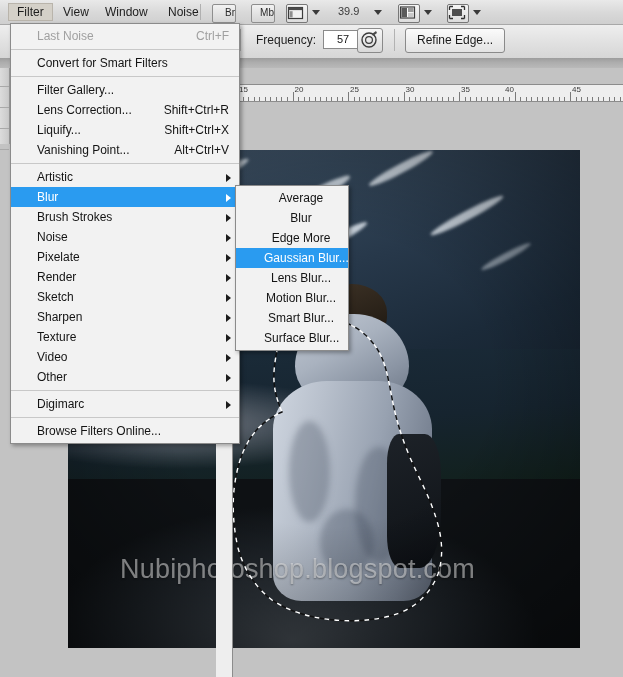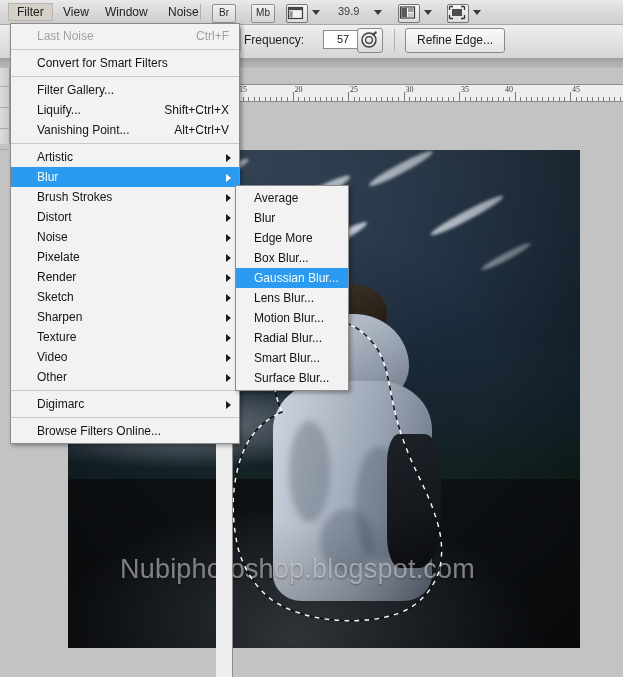--- a/index.html
+++ b/index.html
@@ -19,21 +19,21 @@
   .ruler-h{
     position:absolute;left:232px;top:84px;width:391px;height:16px;
     background:#eeeeee;border-top:1px solid #8c8c8c;border-bottom:1px solid #8c8c8c;
     overflow:hidden;
   }
   .ruler-h .tick{position:absolute;bottom:0;width:1px;background:#7a7a7a;}
   .ruler-h .tick.major{height:9px;}
   .ruler-h .tick.minor{height:4px;}
   .ruler-h .rl{
     position:absolute;top:0px;font-size:8px;color:#3a3a3a;
-    font-family:Liberation Serif, serif;line-height:9px;
+    font-family:Liberation Sans, sans-serif;line-height:9px;
   }
   .ruler-v{
     position:absolute;left:216px;top:84px;width:16px;height:593px;
     background:#eeeeee;border-right:1px solid #8c8c8c;
   }
   .ruler-corner{
     position:absolute;left:216px;top:84px;width:17px;height:17px;background:#e2e2e2;
     border-right:1px solid #8c8c8c;border-bottom:1px solid #8c8c8c;
   }
 
@@ -134,21 +134,21 @@
   .mb-item{
     position:absolute;top:3px;height:18px;line-height:18px;padding:0 9px;
     font-size:12px;color:#1d1d1d;cursor:default;
   }
   .mb-item.active{background:#d4d0c8;box-shadow:inset 0 0 0 1px #b9b4ab;}
   .mb-sep{position:absolute;top:4px;width:1px;height:16px;background:#b0b0b0;}
   .tbtn{
     position:absolute;top:4px;height:17px;min-width:22px;
     background:linear-gradient(180deg,#f2f2f2,#d5d5d5);
     border:1px solid #8e8e8e;border-radius:2px;
-    font-size:10px;color:#2a2a2a;text-align:center;line-height:16px;
+    font-size:10px;color:#2a2a2a;text-align:right;line-height:16px;
   }
   .ticon{
     position:absolute;top:4px;width:20px;height:17px;
     border:1px solid #777;border-radius:2px;
     background:linear-gradient(180deg,#f6f6f6,#dcdcdc);
   }
   .caret{
     position:absolute;top:10px;width:0;height:0;
     border-left:4px solid transparent;border-right:4px solid transparent;
     border-top:5px solid #3a3a3a;
@@ -202,21 +202,21 @@
   .mi.sel{background:#2a9bf0;color:#ffffff;}
   .mi .acc{position:absolute;right:10px;top:0;font-size:12px;}
   .mi.dim .acc{color:#a0a0a0;}
   .mi .arrow{
     position:absolute;right:8px;top:7px;width:0;height:0;
     border-top:4px solid transparent;border-bottom:4px solid transparent;
     border-left:5px solid #1c1c1c;
   }
   .mi.sel .arrow{border-left-color:#ffffff;}
   .msep{height:1px;margin:3px 0;background:#c8c8c8;}
-  #blur-menu .mi{padding-left:18px;}
+  #blur-menu .mi{padding-left:28px;text-align:center;}
 
   
   .toolbox{
     position:absolute;left:0;top:24px;width:9px;height:120px;
     background:linear-gradient(90deg,#dcdcdc,#c9c9c9);
     border-right:1px solid #9a9a9a;
   }
   .toolbox .tcell{height:20px;border-bottom:1px solid #a9a9a9;}
 </style>
 </head>
@@ -367,21 +367,21 @@
     <div class="tcell"></div>
     <div class="tcell"></div>
     <div class="tcell"></div>
     <div class="tcell"></div>
     <div class="tcell"></div>
     <div class="tcell"></div>
   </div>
 
   <div class="optbar">
     <div class="opt-sep" style="left:240px;"></div>
-    <div class="opt-label" style="left:244px;">Frequency:</div>
+    <div class="opt-label" style="left:256px;">Frequency:</div>
     <div class="opt-input" style="left:323px;">57</div>
     <div class="opt-sep" style="left:380px;"></div>
     <div class="opt-iconbtn" style="left:357px;">
       <svg width="22" height="21" viewBox="0 0 22 21">
         <circle cx="11" cy="11" r="7" fill="none" stroke="#3b3b3b" stroke-width="1.4"></circle>
         <circle cx="11" cy="11" r="3.4" fill="none" stroke="#3b3b3b" stroke-width="1.2"></circle>
         <path d="M14 5 L18 2 L19 4 L15 7 Z" fill="#4a4a4a"></path>
       </svg>
     </div>
     <div class="opt-sep" style="left:394px;"></div>
@@ -430,47 +430,45 @@
     </div>
     <div class="caret" style="left:473px;"></div>
   </div>
 
   <div class="menu" id="filter-menu">
       <div class="mi dim"><span>Last Noise</span><span class="acc">Ctrl+F</span></div>
       <div class="msep"></div>
       <div class="mi"><span>Convert for Smart Filters</span></div>
       <div class="msep"></div>
       <div class="mi"><span>Filter Gallery...</span></div>
+      <div class="mi"><span>Lens Correction...</span><span class="acc">Shift+Ctrl+R</span></div>
       <div class="mi"><span>Liquify...</span><span class="acc">Shift+Ctrl+X</span></div>
       <div class="mi"><span>Vanishing Point...</span><span class="acc">Alt+Ctrl+V</span></div>
       <div class="msep"></div>
       <div class="mi"><span>Artistic</span><span class="arrow"></span></div>
       <div class="mi sel"><span>Blur</span><span class="arrow"></span></div>
       <div class="mi"><span>Brush Strokes</span><span class="arrow"></span></div>
-      <div class="mi"><span>Distort</span><span class="arrow"></span></div>
       <div class="mi"><span>Noise</span><span class="arrow"></span></div>
       <div class="mi"><span>Pixelate</span><span class="arrow"></span></div>
       <div class="mi"><span>Render</span><span class="arrow"></span></div>
       <div class="mi"><span>Sketch</span><span class="arrow"></span></div>
       <div class="mi"><span>Sharpen</span><span class="arrow"></span></div>
       <div class="mi"><span>Texture</span><span class="arrow"></span></div>
       <div class="mi"><span>Video</span><span class="arrow"></span></div>
       <div class="mi"><span>Other</span><span class="arrow"></span></div>
       <div class="msep"></div>
       <div class="mi"><span>Digimarc</span><span class="arrow"></span></div>
       <div class="msep"></div>
       <div class="mi"><span>Browse Filters Online...</span></div>
     </div>
 
   <div class="menu" id="blur-menu">
       <div class="mi"><span>Average</span></div>
       <div class="mi"><span>Blur</span></div>
       <div class="mi"><span>Edge More</span></div>
-      <div class="mi"><span>Box Blur...</span></div>
       <div class="mi sel"><span>Gaussian Blur...</span></div>
       <div class="mi"><span>Lens Blur...</span></div>
       <div class="mi"><span>Motion Blur...</span></div>
-      <div class="mi"><span>Radial Blur...</span></div>
       <div class="mi"><span>Smart Blur...</span></div>
       <div class="mi"><span>Surface Blur...</span></div>
     </div>
 
 </div>
 
 </body></html>

